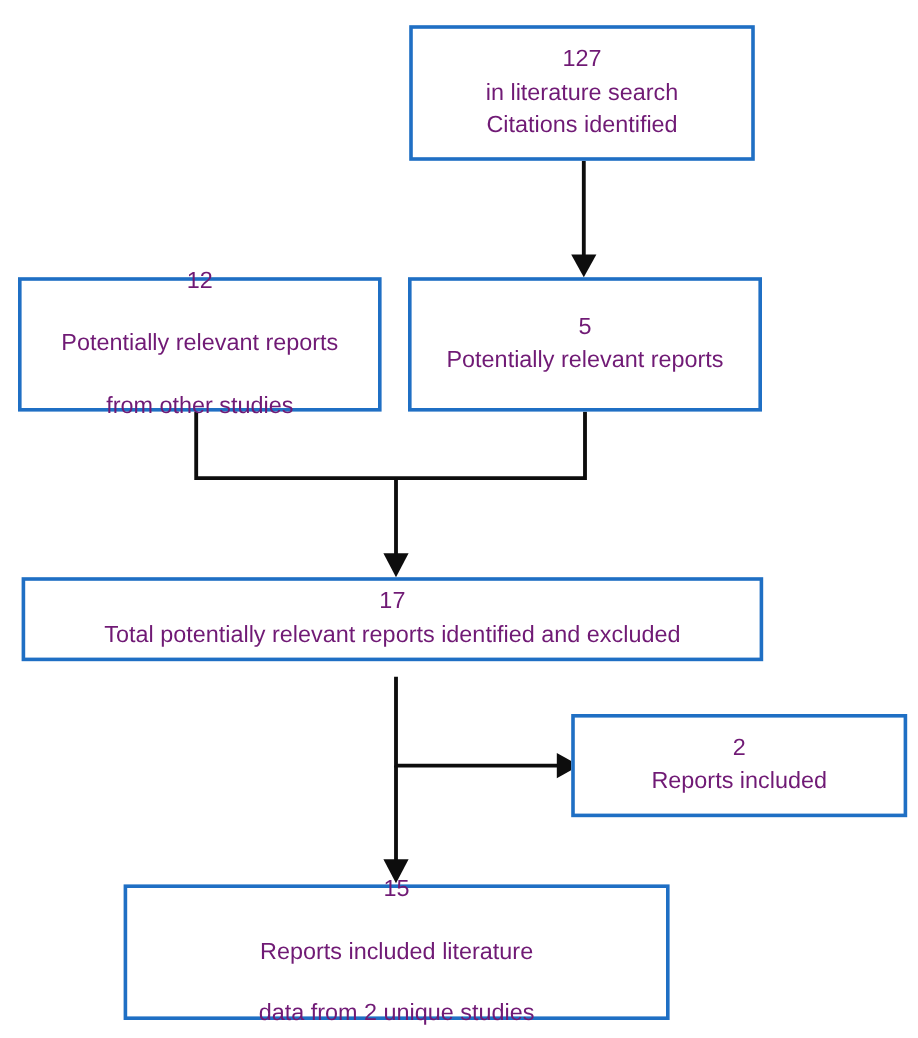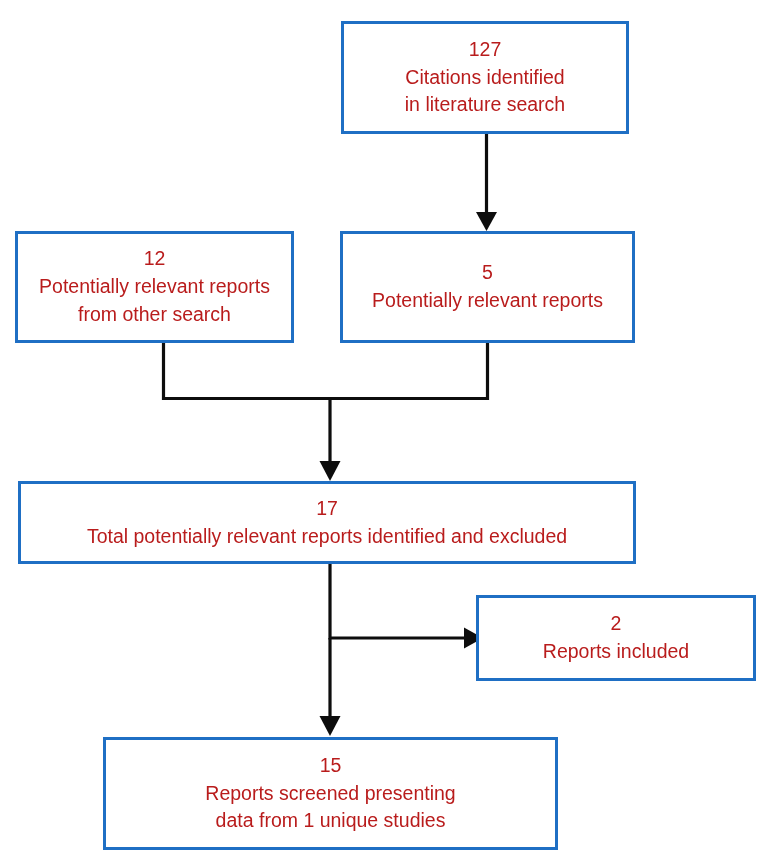--- a/index.html
+++ b/index.html
@@ -18,21 +18,21 @@
   .flow-box {
     position: absolute;
     box-sizing: border-box;
     border: 3px solid #1f6fc4;
     background: #ffffff;
     display: flex;
     flex-direction: column;
     align-items: center;
     justify-content: center;
     text-align: center;
-    color: #b91c1c;
+    color: #701a75;
     font-size: 19.5px;
     line-height: 1.42;
     padding: 2px 8px;
     z-index: 2;
   }
   .flow-box .box-count {
     display: block;
   }
   .flow-box .box-line {
     display: block;
@@ -53,25 +53,25 @@
     stroke-linecap: butt;
     stroke-linejoin: miter;
   }
   .arrow-head {
     fill: #0d0d0d;
     stroke: none;
   }
 
   
   #box-identified      { left: 341px; top: 21px;  width: 288px; height: 113px; }
-  #box-other-sources   { left: 15px;  top: 231px; width: 279px; height: 112px; }
+  #box-other-sources   { left: 15px;  top: 231px; width: 303px; height: 112px; gap: 24px; }
   #box-screened        { left: 340px; top: 231px; width: 295px; height: 112px; }
-  #box-total-screened  { left: 18px;  top: 481px; width: 618px; height: 83px; }
+  #box-total-screened  { left: 18px;  top: 481px; width: 618px; height: 70px; }
   #box-excluded        { left: 476px; top: 595px; width: 280px; height: 86px; }
-  #box-included        { left: 103px; top: 737px; width: 455px; height: 113px; }
+  #box-included        { left: 103px; top: 737px; width: 455px; height: 113px; gap: 24px; }
 </style>
 </head>
 <body>
 
 <div id="diagram-root">
 
   <svg class="connectors" viewBox="0 0 765 865" xmlns="http://www.w3.org/2000/svg">
 
     <g>
       <path class="conn-line" d="M 486.5 134 L 486.5 214"></path>
@@ -89,44 +89,44 @@
       <polygon class="arrow-head" points="464,627.5 464,648.5 483,638"></polygon>
     </g>
     <g>
       <path class="conn-line" d="M 330 638 L 330 718"></path>
       <polygon class="arrow-head" points="319.5,716 340.5,716 330,736"></polygon>
     </g>
   </svg>
 
   <div class="flow-box" id="box-identified">
     <span class="box-count">127</span>
+    <span class="box-line">in literature search</span>
     <span class="box-line">Citations identified</span>
-    <span class="box-line">in literature search</span>
   </div>
 
   <div class="flow-box" id="box-other-sources">
     <span class="box-count">12</span>
     <span class="box-line">Potentially relevant reports</span>
-    <span class="box-line">from other search</span>
+    <span class="box-line">from other studies</span>
   </div>
 
   <div class="flow-box" id="box-screened">
     <span class="box-count">5</span>
     <span class="box-line">Potentially relevant reports</span>
   </div>
 
   <div class="flow-box" id="box-total-screened">
     <span class="box-count">17</span>
     <span class="box-line">Total potentially relevant reports identified and excluded</span>
   </div>
 
   <div class="flow-box" id="box-excluded">
     <span class="box-count">2</span>
     <span class="box-line">Reports included</span>
   </div>
 
   <div class="flow-box" id="box-included">
     <span class="box-count">15</span>
-    <span class="box-line">Reports screened presenting</span>
-    <span class="box-line">data from 1 unique studies</span>
+    <span class="box-line">Reports included literature</span>
+    <span class="box-line">data from 2 unique studies</span>
   </div>
 
 </div>
 
 </body></html>

